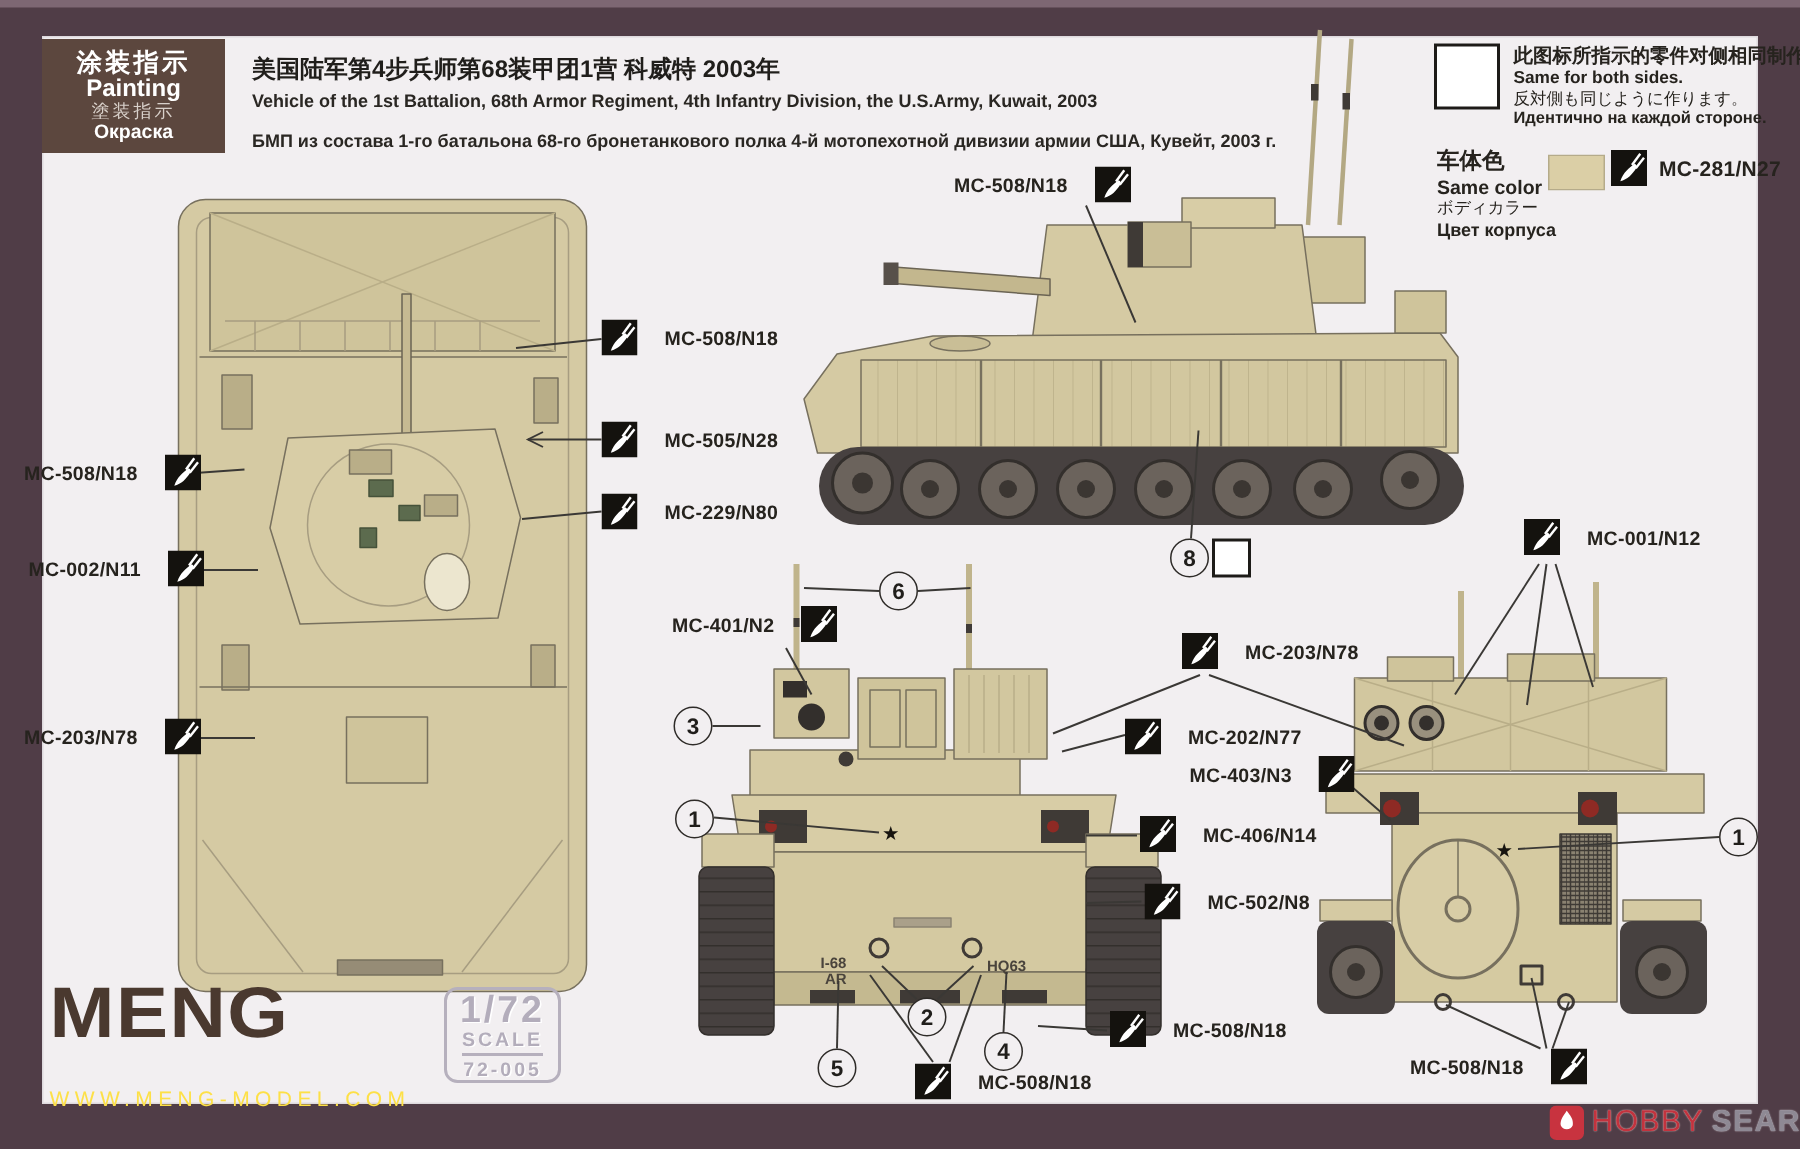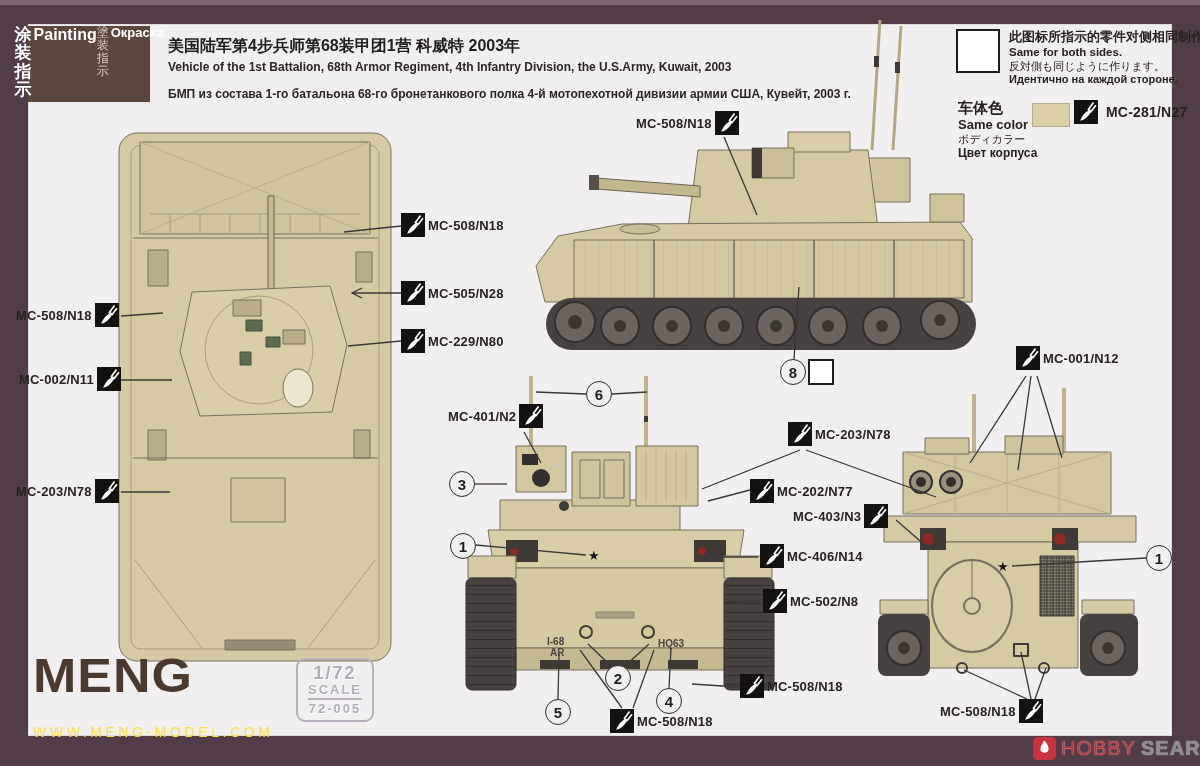--- a/index.html
+++ b/index.html
@@ -3,21 +3,21 @@
 <meta charset="utf-8">
 <style>
   *{margin:0;padding:0;box-sizing:border-box}
   html,body{width:1200px;height:766px}
   body{position:relative;overflow:hidden;background:#503d47;font-family:"Liberation Sans","DejaVu Sans",sans-serif}
   .frame-hl{position:absolute;left:0;top:0;width:100%;height:5px;background:#7d6773}
   .sheet{position:absolute;left:28px;top:24px;width:1144px;height:712px;background:#f2eff1;box-shadow:inset 0 0 0 1px #dedade}
   .overlay{position:absolute;left:0;top:0;width:1200px;height:766px}
 
   .paint-box{position:absolute;left:28px;top:26px;width:122px;height:76px;background:#5c473e;color:#fff;
-    display:flex;flex-direction:row;justify-content:center;text-align:center;line-height:1.08}
+    display:flex;flex-direction:column;justify-content:center;text-align:center;line-height:1.08}
   .pb-cn{font-size:17px;font-weight:bold;letter-spacing:2px}
   .pb-en{font-size:16px;font-weight:bold}
   .pb-jp{font-size:12px;color:#d8d0ca;letter-spacing:2px}
   .pb-ru{font-size:13px;font-weight:bold}
 
   .title-block{position:absolute;left:168px;top:36px;color:#201e1b;white-space:nowrap}
   .t-cn{font-size:16px;font-weight:bold;margin-bottom:3px}
   .t-en{font-size:12px;font-weight:bold;margin-bottom:13px;color:#2a2723}
   .t-jp{font-size:12px;margin-bottom:3px;color:#2a2723}
   .t-ru{font-size:12px;font-weight:bold;color:#2a2723}
@@ -34,37 +34,37 @@
   .n-ru{font-size:11px;font-weight:bold}
 
   .bodycolor-block{position:absolute;left:958px;top:99px;color:#26231e;line-height:1.2}
   .bc-cn{font-size:15px;font-weight:bold}
   .bc-en{font-size:13px;font-weight:bold}
   .bc-jp{font-size:11px}
   .bc-ru{font-size:12px;font-weight:bold}
   .bc-swatch{position:absolute;left:1032px;top:103px}
   .bc-code{position:absolute;left:1074px;top:100px;display:flex;align-items:center;gap:8px}
 
-  .callout{position:absolute;display:flex;align-items:center;gap:3px;white-space:nowrap}
+  .callout{position:absolute;display:flex;align-items:center;gap:18px;white-space:nowrap}
   .clabel{font-weight:bold;font-size:13px;color:#26231e;letter-spacing:.2px}
   .picon{width:24px;height:24px;flex:0 0 auto;display:block}
   .picon svg{display:block;width:100%;height:100%}
 
   .marker{position:absolute;width:26px;height:26px;border:1.6px solid #2e2b28;border-radius:50%;
     background:#f2eff1;display:flex;align-items:center;justify-content:center;
     font-size:15px;font-weight:bold;color:#201e1b}
 
   .footer-brand{position:absolute;left:33px;top:652px;color:#4a392f}
   .brand-word{font-size:52px;font-weight:900;letter-spacing:1px;transform:scaleY(.92);transform-origin:left top;line-height:1}
   .brand-site{font-size:14px;font-weight:normal;letter-spacing:3.6px;margin-top:20px;color:#fde047}
 
   .scale-badge{position:absolute;left:296px;top:658px;width:78px;height:64px;border:2px solid #b6b0bd;border-radius:9px;
     display:flex;flex-direction:column;align-items:center;justify-content:center;color:#b3adbb;
     text-shadow:1px 1px 0 #ffffff;font-weight:bold;line-height:1.05}
-  .sb-num{font-size:18px;letter-spacing:2px}
+  .sb-num{font-size:25px;letter-spacing:2px}
   .sb-word{font-size:13px;letter-spacing:2px;border-bottom:2px solid #b6b0bd;padding-bottom:2px;margin-bottom:2px}
   .sb-code{font-size:13px;letter-spacing:2px}
 
   .watermark{position:absolute;left:1033px;top:737px;display:flex;align-items:center;gap:5px}
   .wm-flame{width:23px;height:23px;display:block}
   .wm1{font-size:20px;font-weight:400;color:#c2333e;letter-spacing:1px;text-shadow:0 0 1px #f7dada}
   .wm2{font-size:20px;font-weight:900;color:#8e8994;letter-spacing:1px;text-shadow:0 0 1px #e8e6ec}
 </style>
 </head>
 <body>

